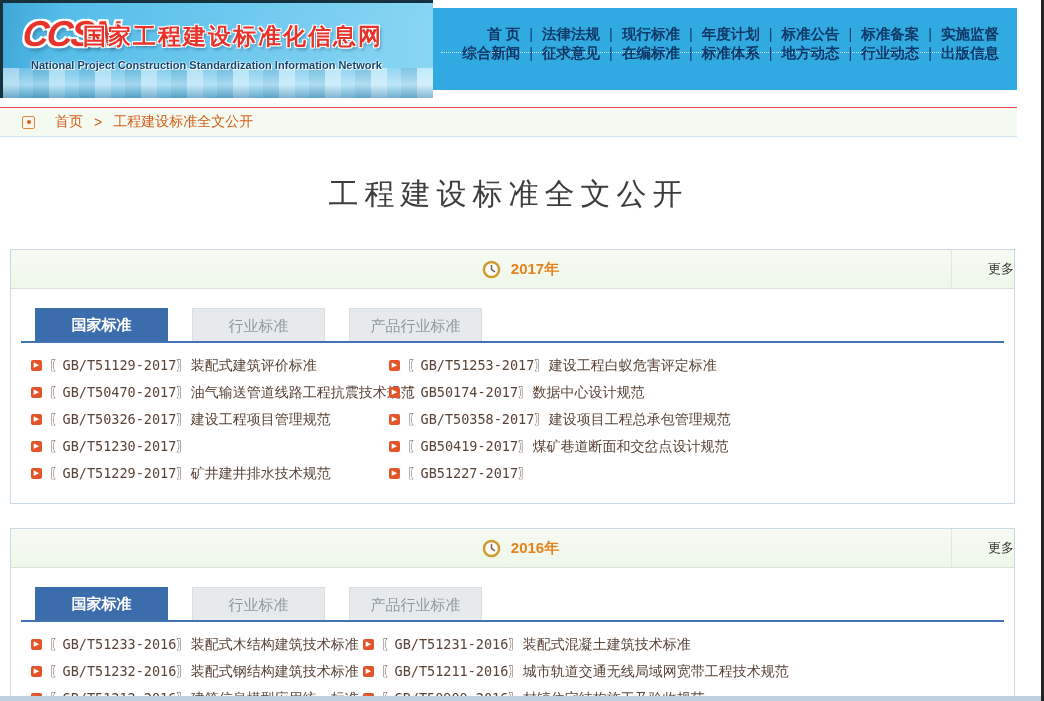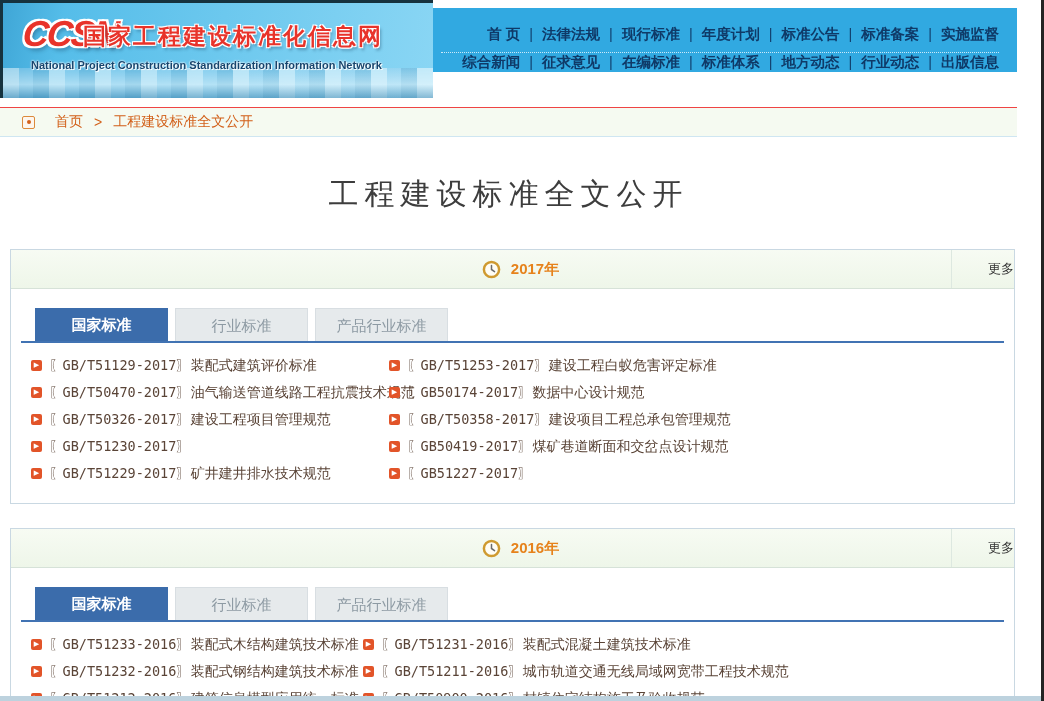--- a/index.html
+++ b/index.html
@@ -34,27 +34,27 @@
   .site-name{
     position:absolute;left:80px;top:18px;white-space:nowrap;
     font-size:23px;font-weight:bold;letter-spacing:2px;color:var(--logo-red,#e8332a);
     text-shadow:-1px -1px 0 #fff,1px -1px 0 #fff,-1px 1px 0 #fff,1px 1px 0 #fff,2px 3px 3px rgba(20,60,90,.4);
   }
   .site-name-en{
     position:absolute;left:28px;top:56px;white-space:nowrap;
     font-size:11px;font-weight:bold;color:#16456e;
     text-shadow:0 0 2px #fff,0 0 2px #fff,1px 1px 0 rgba(255,255,255,.9);
   }
-  .nav-bg{position:absolute;left:433px;top:8px;width:584px;height:64px;background:var(--header-blue,#31a9e1);}
+  .nav-bg{position:absolute;left:433px;top:8px;width:584px;height:82px;background:var(--header-blue,#31a9e1);}
   .nav-row{
     position:absolute;left:0;right:18px;height:22px;display:flex;justify-content:flex-end;align-items:center;
     color:var(--nav-text-navy,#0f3a68);font-size:14.5px;font-weight:bold;white-space:nowrap;
   }
   .nav-row1{top:15px;}
-  .nav-row2{top:43px;}
+  .nav-row2{top:34px;}
   .nav-sep{margin:0 9px;font-weight:normal;opacity:.95;}
   .nav-item{cursor:pointer;}
   .nav-divider{position:absolute;left:8px;right:18px;top:44px;border-top:1px dotted rgba(255,255,255,.75);}
 
   
   .breadcrumb{
     position:absolute;left:0;top:107px;width:1017px;height:30px;box-sizing:border-box;
     background:#f5faf1;border-top:1px solid #ef4444;border-bottom:1px solid #cfe6f2;
     display:flex;align-items:center;color:var(--breadcrumb-orange,#d2601a);font-size:14px;
   }
@@ -84,21 +84,21 @@
     background:linear-gradient(180deg,#f7fbf3 0%,var(--band-green,#eef6e9) 100%);
     border-bottom:1px solid #d6e2d8;
     justify-content:center;
   }
   .clock{margin-left:16px;flex:none;}
   .year{margin-left:10px;color:var(--section-year-orange,#e6821b);font-size:15px;font-weight:bold;}
   .hdr-div{position:absolute;right:62px;top:0;bottom:0;border-left:1px solid #dde8e0;}
   .more{position:absolute;right:0;top:50%;transform:translateY(-50%);color:#333;font-size:13px;cursor:pointer;}
 
   .sec-body{padding:19px 0 12px 0;}
-  .tabs{display:flex;gap:7px;padding-left:24px;position:relative;z-index:2;}
+  .tabs{display:flex;gap:24px;padding-left:24px;position:relative;z-index:2;}
   .tab{
     width:133px;height:33px;line-height:33px;text-align:center;font-size:15px;cursor:pointer;
     box-sizing:border-box;
   }
   .tab.active{background:var(--tab-active-blue,#3b6cab);color:#fff;font-weight:bold;}
   .tab.inactive{background:#e6eaec;color:#8d9aa3;border:1px solid #d8dee2;border-bottom:none;}
   .tab-underline{height:2px;background:var(--tab-underline-blue,#4173b3);margin:0 10px;}
 
   .list{display:flex;padding:9px 0 4px 20px;}
   .col{display:flex;flex-direction:column;}

